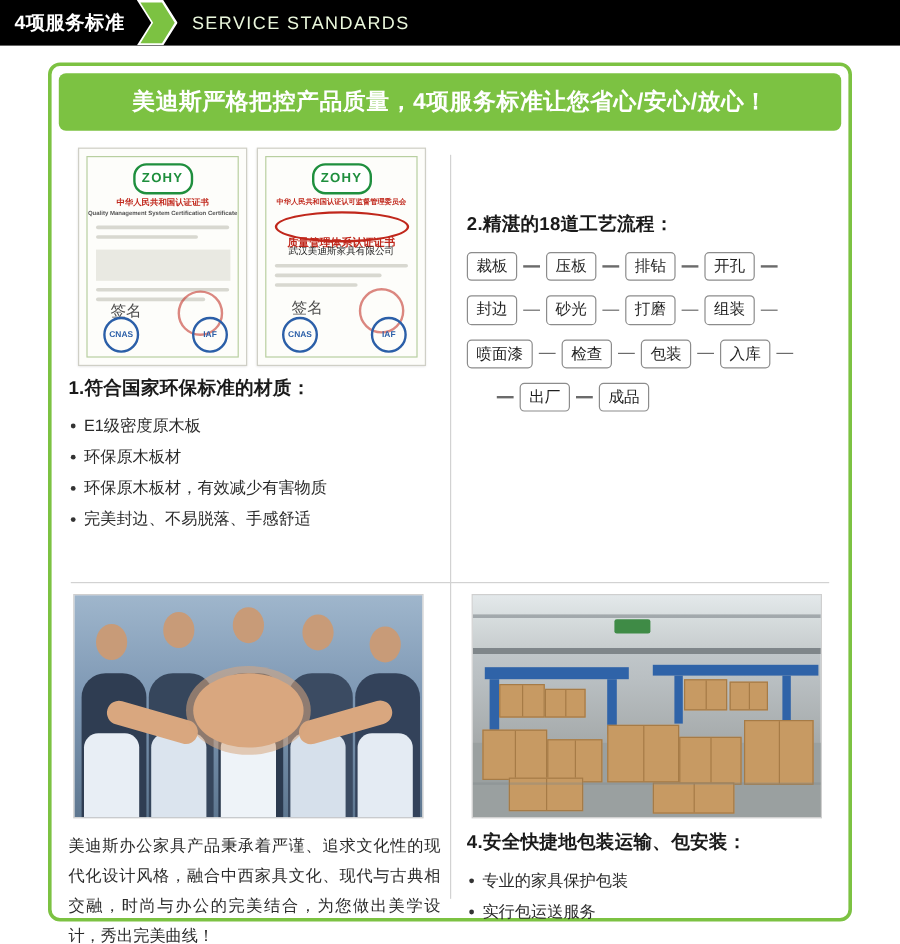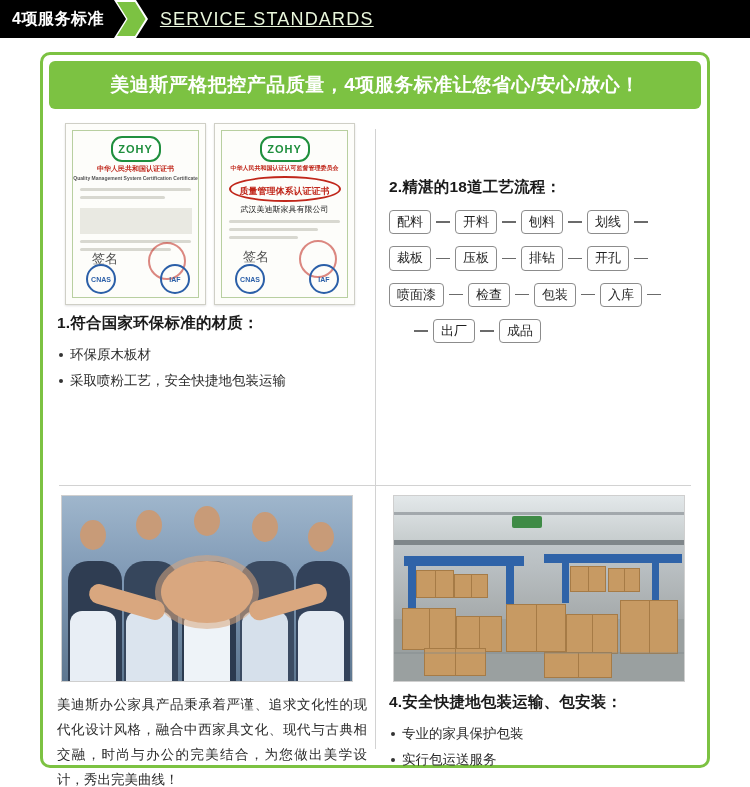--- a/index.html
+++ b/index.html
@@ -41,25 +41,24 @@
   .header-arrow {
     width: 34px;
     height: 38px;
     margin-left: 10px;
     position: relative;
     flex: 0 0 auto;
   }
   .header-arrow svg { display: block; }
   .header-en {
     color: #eaf7dc;
-    font-size: 18px;
+    font-size: 15px;
     letter-spacing: 1.2px;
     margin-left: 12px;
     white-space: nowrap;
-    text-decoration: underline;
   }
 
   
   .card {
     position: absolute;
     left: 40px;
     top: 52px;
     width: 670px;
     height: 716px;
     border: 3px solid #7cc242;
@@ -423,67 +422,69 @@
             <div class="cert-stamp" style="left:82px;top:118px;"></div>
             <div class="cert-badge" style="left:20px;">CNAS</div>
             <div class="cert-badge" style="left:94px;">IAF</div>
           </div>
 
           <div class="cert">
             <div class="cert-inner"></div>
             <div class="cert-logo">ZOHY</div>
             <div class="cert-redtext" style="top:40px;font-size:6px;">中华人民共和国认证认可监督管理委员会</div>
             <div class="cert-oval" style="top:52px;"></div>
-            <div class="cert-redtext" style="top:61px;font-size:9px;">质量管理体系认证证书</div>
+            <div class="cert-redtext" style="top:72px;font-size:9px;">质量管理体系认证证书</div>
             <div class="cert-redtext" style="top:80px;font-size:8px;color:#222;font-weight:normal;">武汉美迪斯家具有限公司</div>
             <div class="cert-line" style="top:96px;"></div>
             <div class="cert-line" style="top:104px;right:36px;"></div>
             <div class="cert-line" style="top:112px;right:56px;"></div>
             <div class="cert-sign" style="left:28px;top:124px;">签名</div>
             <div class="cert-stamp" style="left:84px;top:116px;"></div>
             <div class="cert-badge" style="left:20px;">CNAS</div>
             <div class="cert-badge" style="left:94px;">IAF</div>
           </div>
 
         </div>
 
         <h3 class="sec-title">1.符合国家环保标准的材质：</h3>
         <ul class="bullets">
+          <li>E1级密度原木板</li>
           <li>环保原木板材</li>
-          <li>采取喷粉工艺，安全快捷地包装运输</li>
+          <li>环保原木板材，有效减少有害物质</li>
+          <li>完美封边、不易脱落、手感舒适</li>
         </ul>
       </div>
 
       <div class="cell cell-tr">
         <h3 class="sec-title" style="margin-top:56px;">2.精湛的18道工艺流程：</h3>
 
         <div class="flow">
 
-          <div class="flow-row">
-            <span class="node">配料</span>
-            <span class="dash"></span>
-            <span class="node">开料</span>
-            <span class="dash"></span>
-            <span class="node">刨料</span>
-            <span class="dash"></span>
-            <span class="node">划线</span>
-            <span class="dash"></span>
-          </div>
 
           <div class="flow-row">
             <span class="node">裁板</span>
             <span class="dash"></span>
             <span class="node">压板</span>
             <span class="dash"></span>
             <span class="node">排钻</span>
             <span class="dash"></span>
             <span class="node">开孔</span>
             <span class="dash"></span>
           </div>
 
+          <div class="flow-row">
+            <span class="node">封边</span>
+            <span class="dash"></span>
+            <span class="node">砂光</span>
+            <span class="dash"></span>
+            <span class="node">打磨</span>
+            <span class="dash"></span>
+            <span class="node">组装</span>
+            <span class="dash"></span>
+          </div>
 
           <div class="flow-row">
             <span class="node">喷面漆</span>
             <span class="dash"></span>
             <span class="node">检查</span>
             <span class="dash"></span>
             <span class="node">包装</span>
             <span class="dash"></span>
             <span class="node">入库</span>
             <span class="dash"></span>

